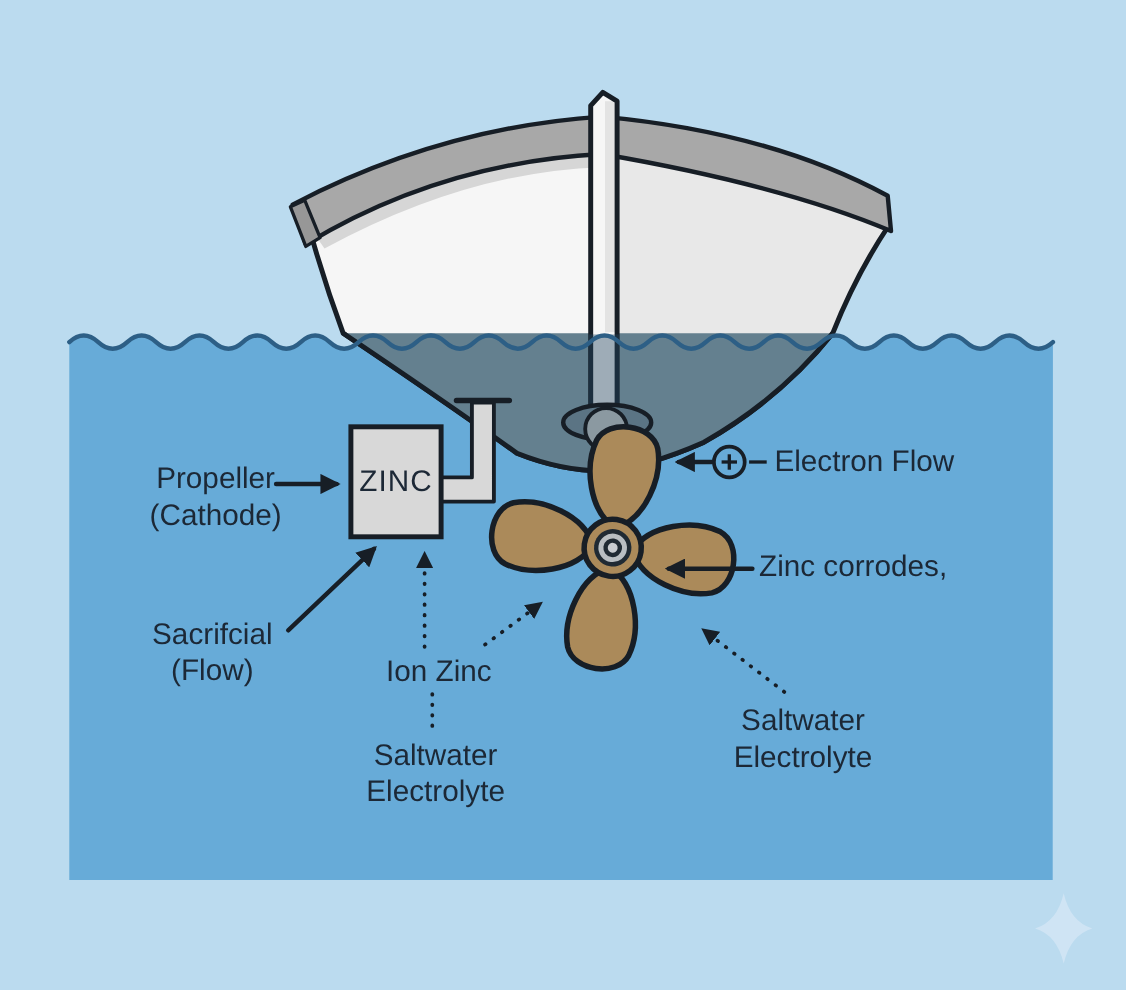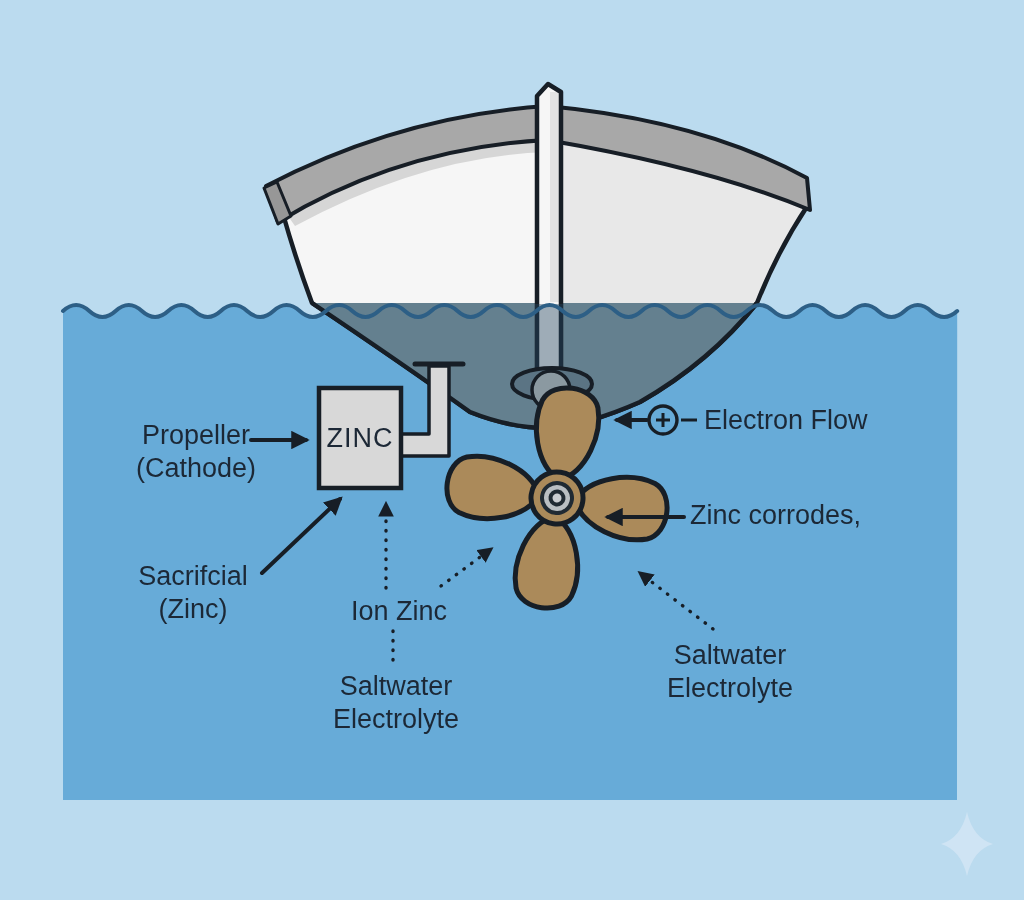--- a/index.html
+++ b/index.html
@@ -131,21 +131,21 @@
 
 <div class="lbl zinc" style="left:360px;top:438px;">ZINC</div>
 
 <div class="lbl" style="left:196px;top:452px;">
   <div>Propeller</div>
   <div>(Cathode)</div>
 </div>
 
 <div class="lbl" style="left:193px;top:593px;">
   <div>Sacrifcial</div>
-  <div>(Zinc)</div>
+  <div>(Flow)</div>
 </div>
 
 <div class="lbl" style="left:399px;top:611px;">Ion Zinc</div>
 
 <div class="lbl" style="left:396px;top:703px;">
   <div>Saltwater</div>
   <div>Electrolyte</div>
 </div>
 
 <div class="lbl" style="left:730px;top:672px;">

